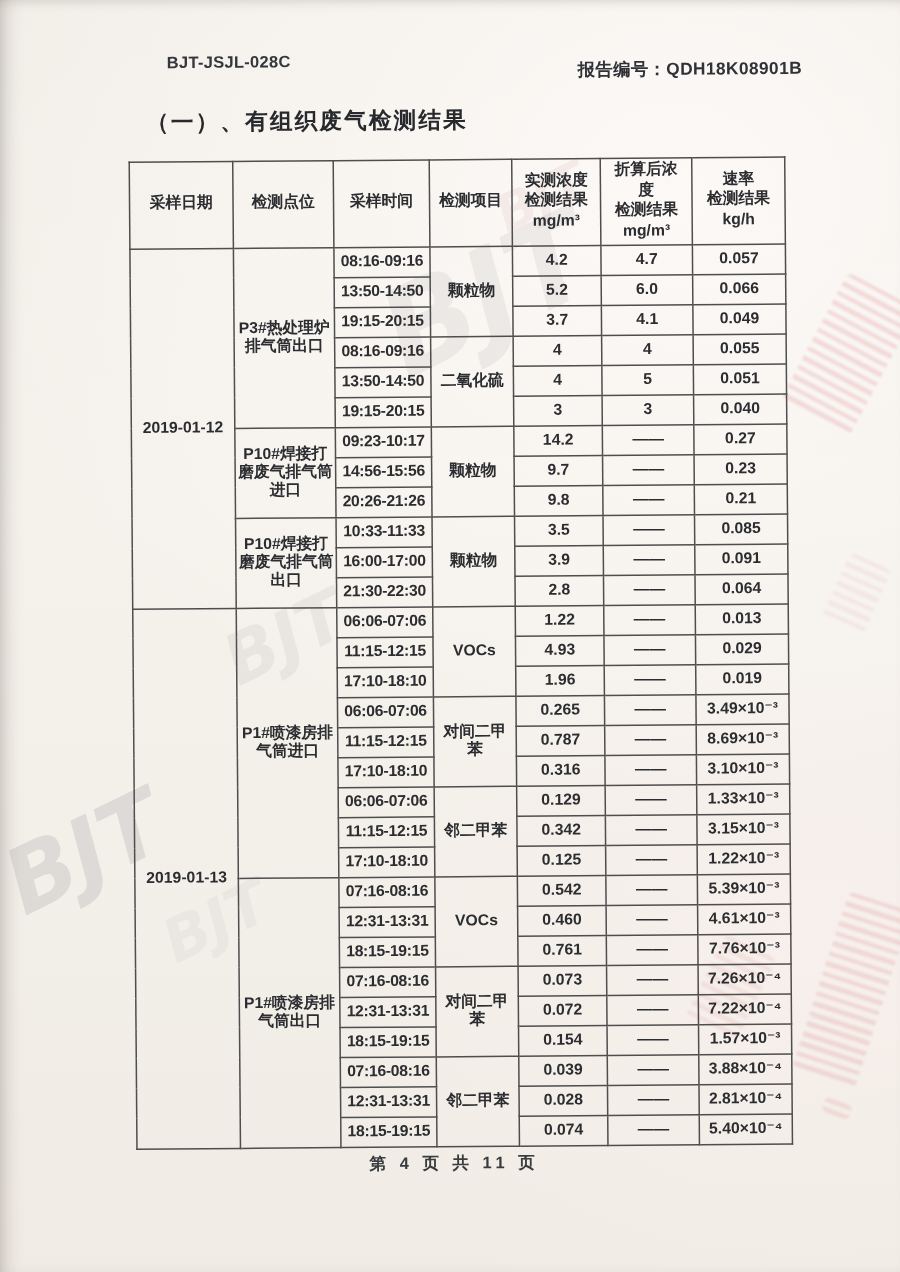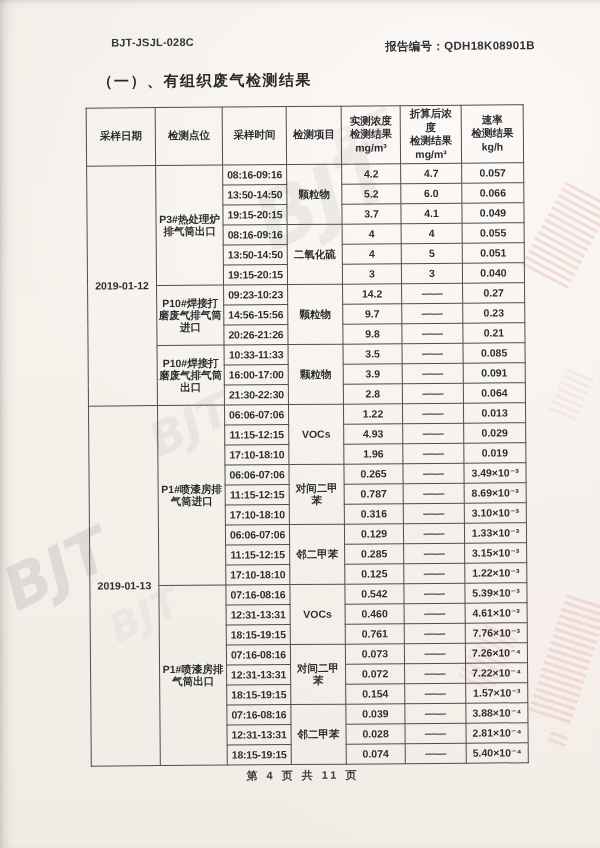--- a/index.html
+++ b/index.html
@@ -175,21 +175,21 @@
             <td class="rate-cell">0.051</td>
           </tr>
           <tr>
             <td class="time-cell">19:15-20:15</td>
             <td class="measured-cell">3</td>
             <td class="converted-cell">3</td>
             <td class="rate-cell">0.040</td>
           </tr>
           <tr>
             <td class="point-cell" rowspan="3">P10#焊接打磨废气排气筒进口</td>
-            <td class="time-cell">09:23-10:23</td>
+            <td class="time-cell">09:23-10:17</td>
             <td class="item-cell" rowspan="3">颗粒物</td>
             <td class="measured-cell">14.2</td>
             <td class="converted-cell">——</td>
             <td class="rate-cell">0.27</td>
           </tr>
           <tr>
             <td class="time-cell">14:56-15:56</td>
             <td class="measured-cell">9.7</td>
             <td class="converted-cell">——</td>
             <td class="rate-cell">0.23</td>
@@ -262,21 +262,21 @@
           </tr>
           <tr>
             <td class="time-cell">06:06-07:06</td>
             <td class="item-cell" rowspan="3">邻二甲苯</td>
             <td class="measured-cell">0.129</td>
             <td class="converted-cell">——</td>
             <td class="rate-cell">1.33×10⁻³</td>
           </tr>
           <tr>
             <td class="time-cell">11:15-12:15</td>
-            <td class="measured-cell">0.285</td>
+            <td class="measured-cell">0.342</td>
             <td class="converted-cell">——</td>
             <td class="rate-cell">3.15×10⁻³</td>
           </tr>
           <tr>
             <td class="time-cell">17:10-18:10</td>
             <td class="measured-cell">0.125</td>
             <td class="converted-cell">——</td>
             <td class="rate-cell">1.22×10⁻³</td>
           </tr>
           <tr>

